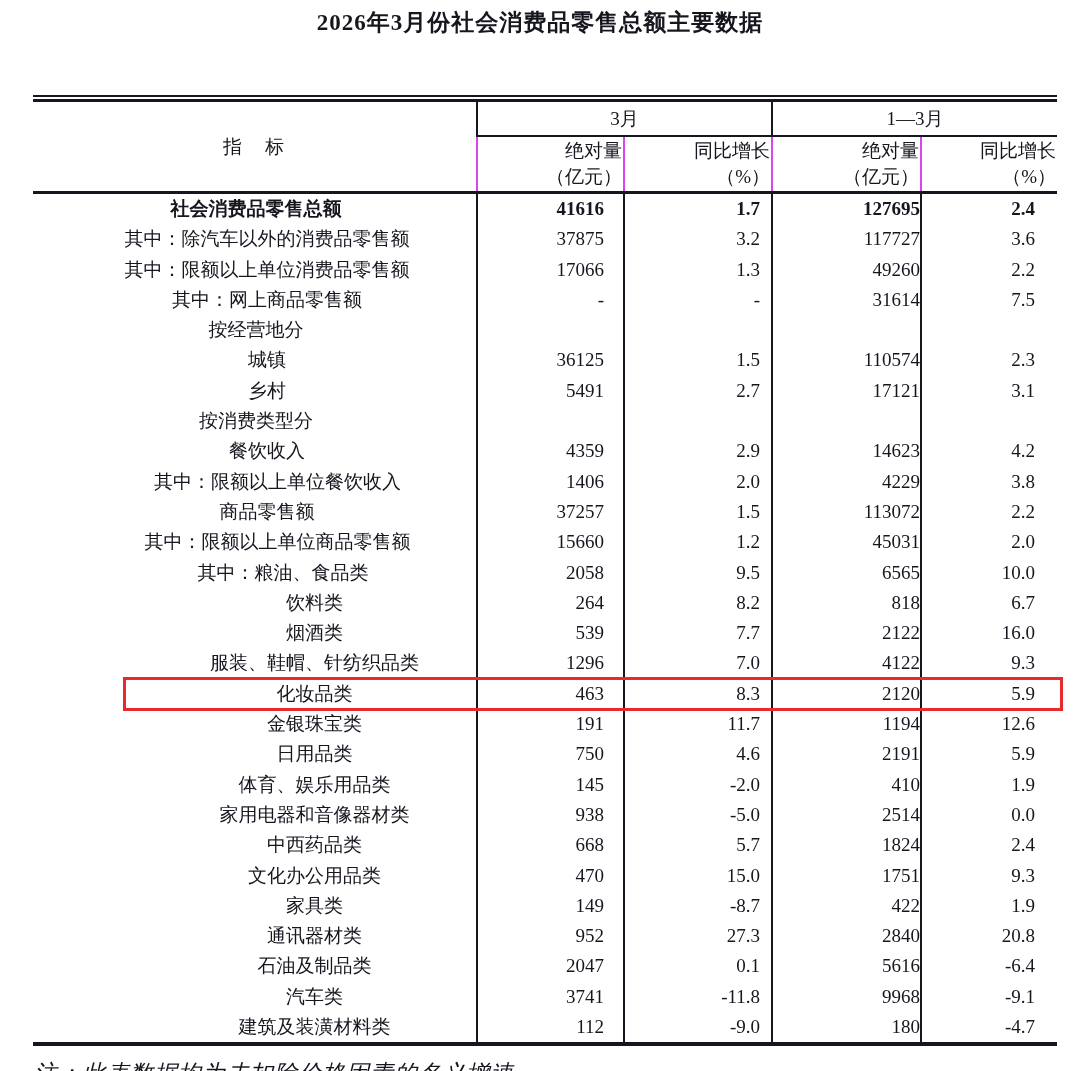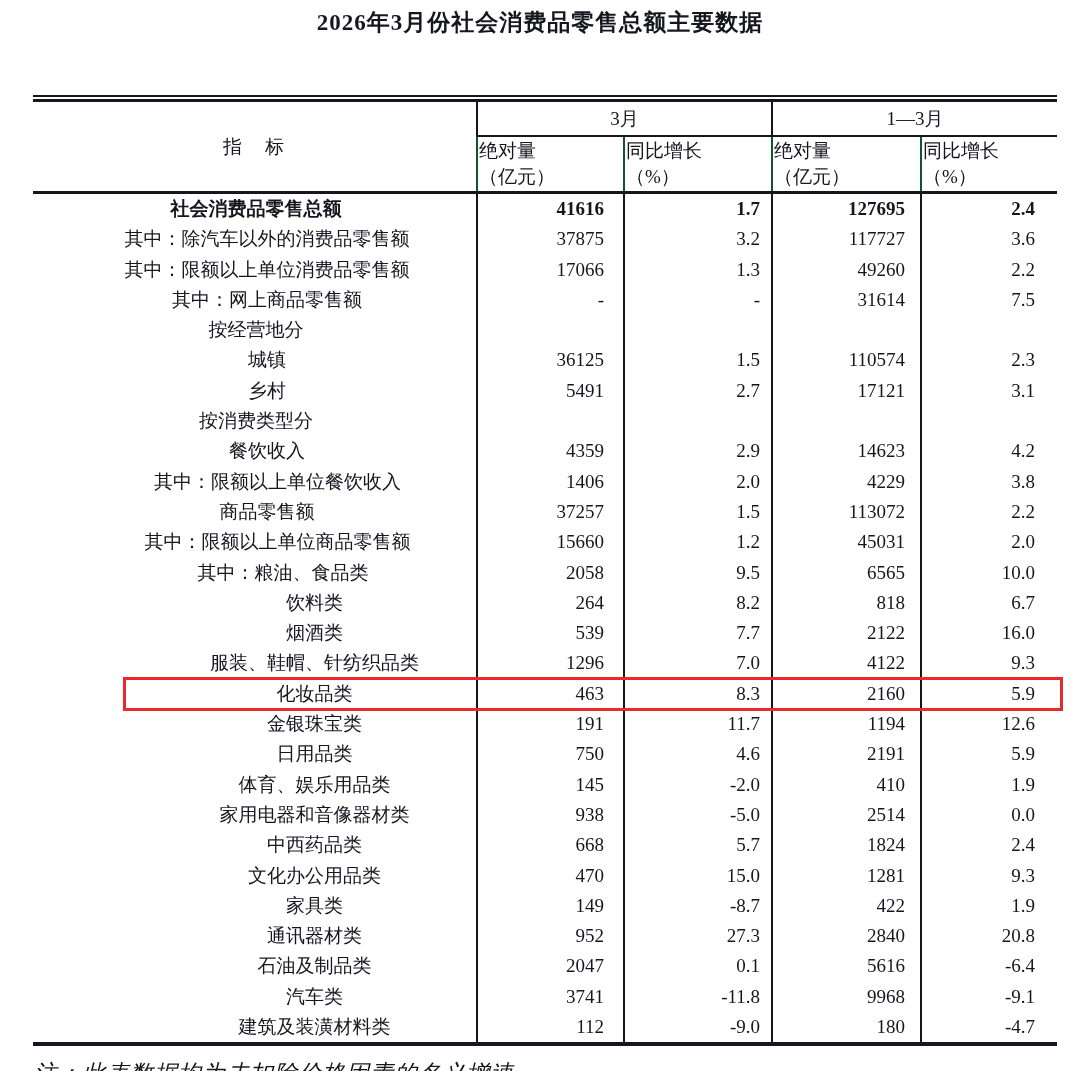--- a/index.html
+++ b/index.html
@@ -34,39 +34,39 @@
     border-bottom:3px solid #16161f;
     letter-spacing:2px;
     font-family:Liberation Serif, serif;
   }
   .h-month{
     border-left:2px solid #16161f;
     border-bottom:2px solid #16161f;
     text-align:center;height:31px;
   }
   .h-sub{
-    border-left:2px solid #14532d;
+    border-left:2px solid #d946ef;
     border-bottom:3px solid #16161f;
-    text-align:left;height:52px;line-height:26px;
+    text-align:right;height:52px;line-height:26px;
     vertical-align:middle;
     margin-left:20px;
   }
   td{height:30.3px;padding:0;line-height:30.3px;white-space:nowrap;overflow:hidden;}
   td.label{text-align:center;}
   td.num{text-align:right;border-left:2px solid #16161f;}
   tr.bold td{font-weight:bold;}
   tbody tr:last-child td{border-bottom:4px solid #16161f;}
   .ind0{padding-left:3px;}
   .ind1{padding-left:25px;}
   .ind2{padding-left:46px;}
   .ind3{padding-left:57px;}
   .ind4{padding-left:120px;}
   .col-m-abs{padding-right:19px;}
   .col-m-yoy{padding-right:11px;}
-  .col-c-abs{padding-right:15px;}
+  .col-c-abs{}
   .col-c-yoy{padding-right:22px;font-family:Liberation Serif, serif;}
   .note{
     position:absolute;left:34px;top:1042px;
     font-size:23px;font-style:italic;
     letter-spacing:1px;
     margin-top:16px;
   }
   .highlight-box{
     position:absolute;
     box-sizing:border-box;
@@ -213,21 +213,21 @@
           <td class="label ind4">服装、鞋帽、针纺织品类</td>
           <td class="num col-m-abs">1296</td>
           <td class="num col-m-yoy">7.0</td>
           <td class="num col-c-abs">4122</td>
           <td class="num col-c-yoy">9.3</td>
         </tr>
         <tr>
           <td class="label ind4">化妆品类</td>
           <td class="num col-m-abs">463</td>
           <td class="num col-m-yoy">8.3</td>
-          <td class="num col-c-abs">2160</td>
+          <td class="num col-c-abs">2120</td>
           <td class="num col-c-yoy">5.9</td>
         </tr>
         <tr>
           <td class="label ind4">金银珠宝类</td>
           <td class="num col-m-abs">191</td>
           <td class="num col-m-yoy">11.7</td>
           <td class="num col-c-abs">1194</td>
           <td class="num col-c-yoy">12.6</td>
         </tr>
         <tr>
@@ -255,21 +255,21 @@
           <td class="label ind4">中西药品类</td>
           <td class="num col-m-abs">668</td>
           <td class="num col-m-yoy">5.7</td>
           <td class="num col-c-abs">1824</td>
           <td class="num col-c-yoy">2.4</td>
         </tr>
         <tr>
           <td class="label ind4">文化办公用品类</td>
           <td class="num col-m-abs">470</td>
           <td class="num col-m-yoy">15.0</td>
-          <td class="num col-c-abs">1281</td>
+          <td class="num col-c-abs">1751</td>
           <td class="num col-c-yoy">9.3</td>
         </tr>
         <tr>
           <td class="label ind4">家具类</td>
           <td class="num col-m-abs">149</td>
           <td class="num col-m-yoy">-8.7</td>
           <td class="num col-c-abs">422</td>
           <td class="num col-c-yoy">1.9</td>
         </tr>
         <tr>

